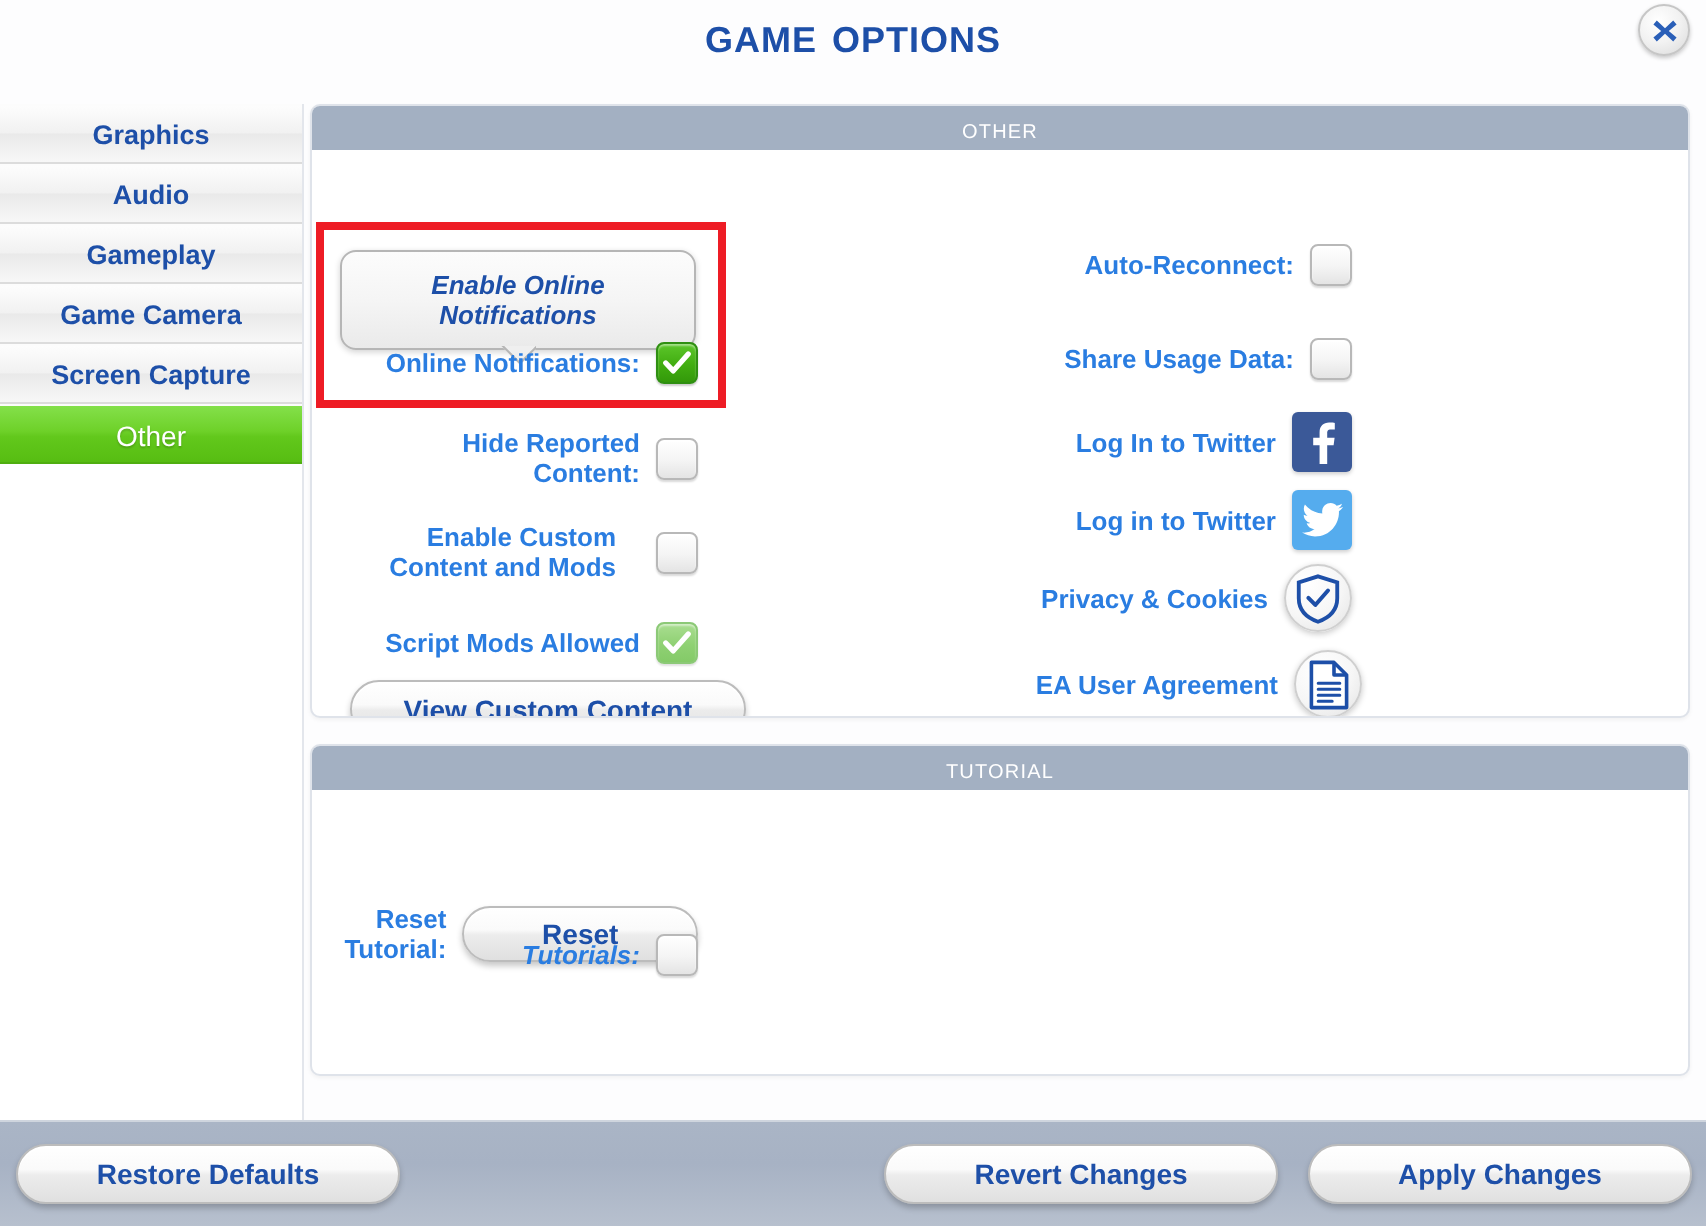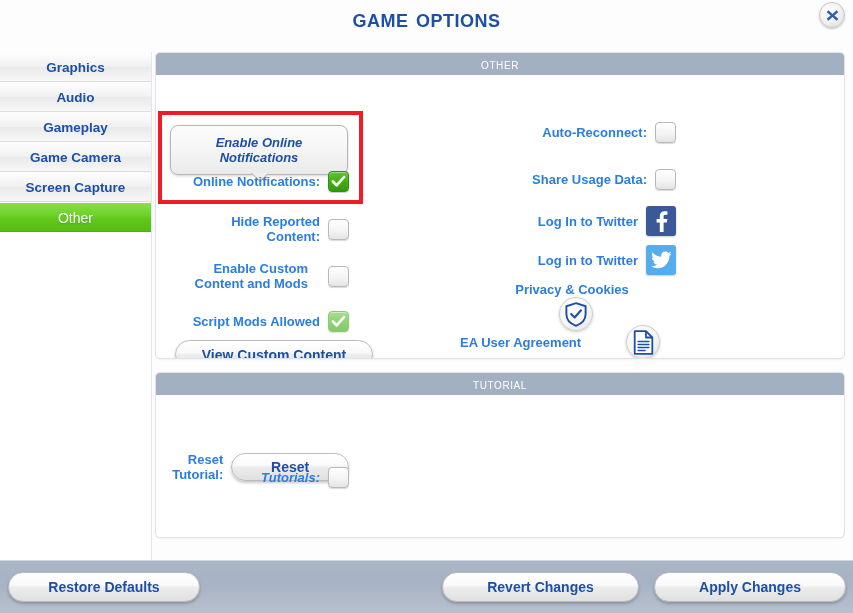--- a/index.html
+++ b/index.html
@@ -358,31 +358,31 @@
 
       <div class="opt-row" style="left:320px; top:170px; width:200px; justify-content:flex-end;">
         <span class="opt-label">Log in to Twitter</span>
         <span class="brand-icon twitter">
           <svg width="21" height="18" viewBox="0 0 24 20">
             <path d="M23.5 2.6c-0.86 0.38-1.79 0.64-2.76 0.76 0.99-0.6 1.75-1.54 2.11-2.66-0.93 0.55-1.96 0.95-3.05 1.17C18.93 0.93 17.68 0.35 16.3 0.35c-2.65 0-4.8 2.15-4.8 4.8 0 0.38 0.04 0.74 0.13 1.09C7.63 6.04 4.07 4.12 1.68 1.2 1.26 1.91 1.03 2.74 1.03 3.62c0 1.66 0.85 3.13 2.13 3.99-0.78-0.02-1.52-0.24-2.17-0.6v0.06c0 2.33 1.65 4.27 3.85 4.71-0.4 0.11-0.83 0.17-1.27 0.17-0.31 0-0.61-0.03-0.9-0.08 0.61 1.91 2.39 3.3 4.49 3.34-1.65 1.29-3.72 2.06-5.97 2.06-0.39 0-0.77-0.02-1.14-0.07 2.13 1.37 4.66 2.16 7.38 2.16 8.85 0 13.69-7.33 13.69-13.69l-0.02-0.62c0.94-0.68 1.76-1.53 2.4-2.5z" fill="#ffffff"></path>
           </svg>
         </span>
       </div>
 
-      <div class="opt-row" style="left:320px; top:207px; width:200px; justify-content:flex-end;flex-direction:column;">
+      <div class="opt-row" style="left:320px; top:207px; width:200px; justify-content:flex-end;">
         <span class="opt-label">Privacy &amp; Cookies</span>
         <span class="round-icon">
           <svg width="24" height="25" viewBox="0 0 24 26">
             <path d="M12 1.2 L22 4.4 v8.2 c0 6.4-4.6 10.3-10 12.2 -5.4-1.9-10-5.8-10-12.2 V4.4 Z" fill="none" stroke="#1d4fa8" stroke-width="2"></path>
             <path d="M7 12.4 L10.6 16.1 L17.2 8.6" stroke="#1d4fa8" stroke-width="2.1" fill="none" stroke-linecap="round" stroke-linejoin="round"></path>
           </svg>
         </span>
       </div>
 
-      <div class="opt-row" style="left:304px; top:250px; width:200px; justify-content:space-between;">
+      <div class="opt-row" style="left:325px; top:250px; width:200px; justify-content:flex-end;">
         <span class="opt-label">EA User Agreement</span>
         <span class="round-icon">
           <svg width="21" height="25" viewBox="0 0 20 25">
             <path d="M1.2 1.2 h11.3 l6.3 6.3 V23.8 H1.2 Z" fill="#ffffff" stroke="#1d4fa8" stroke-width="1.8" stroke-linejoin="round"></path>
             <path d="M12.5 1.2 V7.5 h6.3" fill="none" stroke="#1d4fa8" stroke-width="1.8" stroke-linejoin="round"></path>
             <path d="M4.6 11.6 h10.8 M4.6 14.6 h10.8 M4.6 17.6 h10.8 M4.6 20.6 h7" stroke="#1d4fa8" stroke-width="1.5" stroke-linecap="round"></path>
           </svg>
         </span>
       </div>
 

